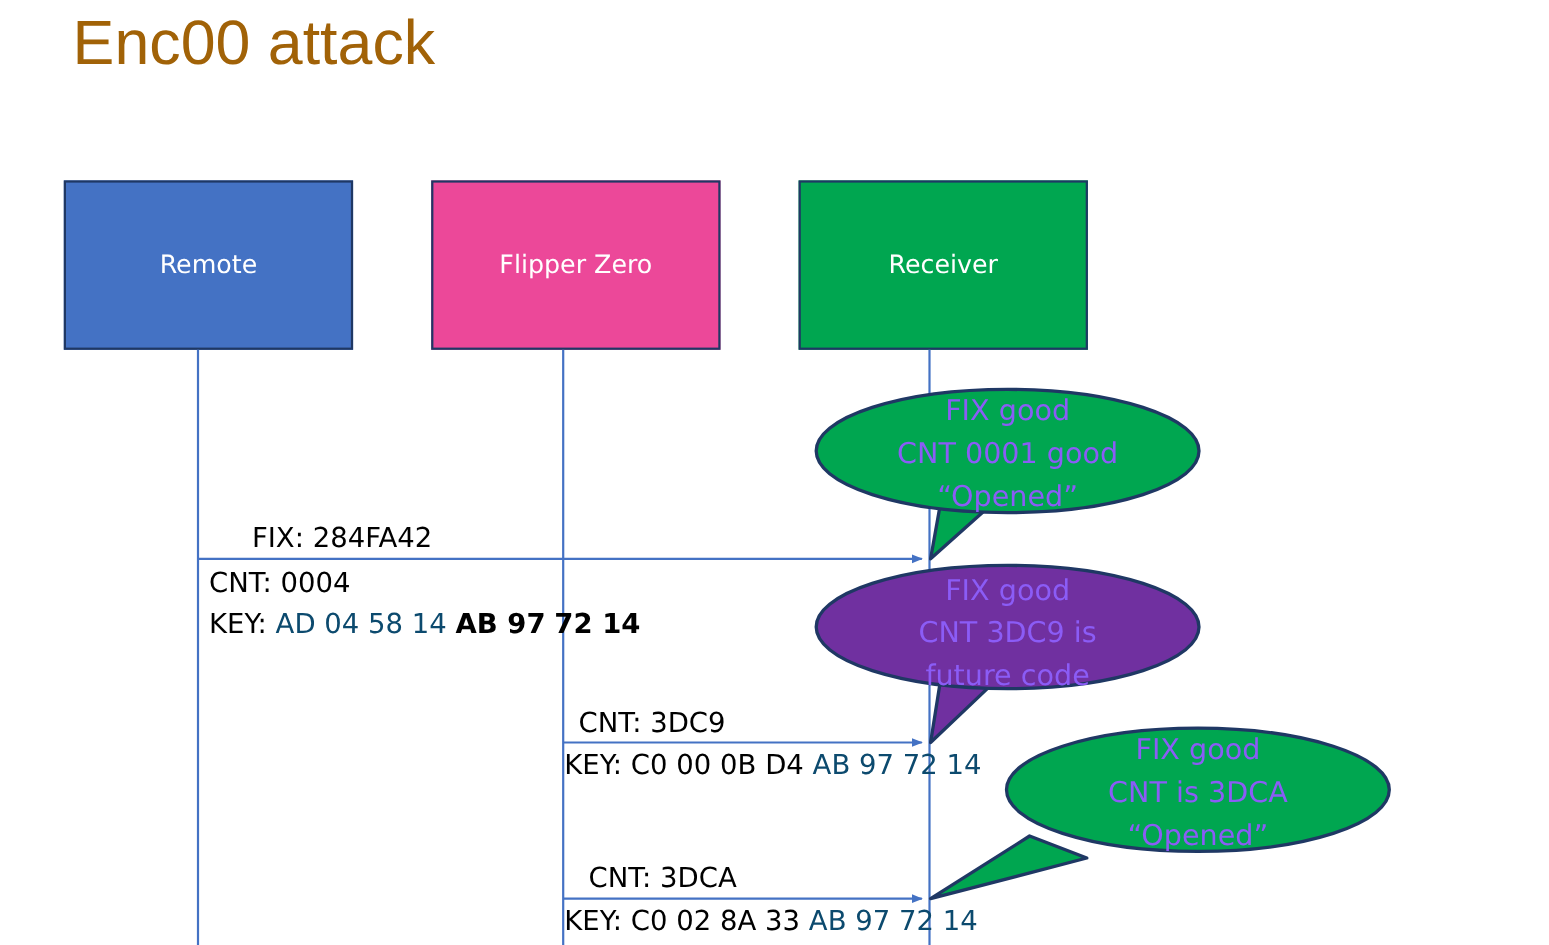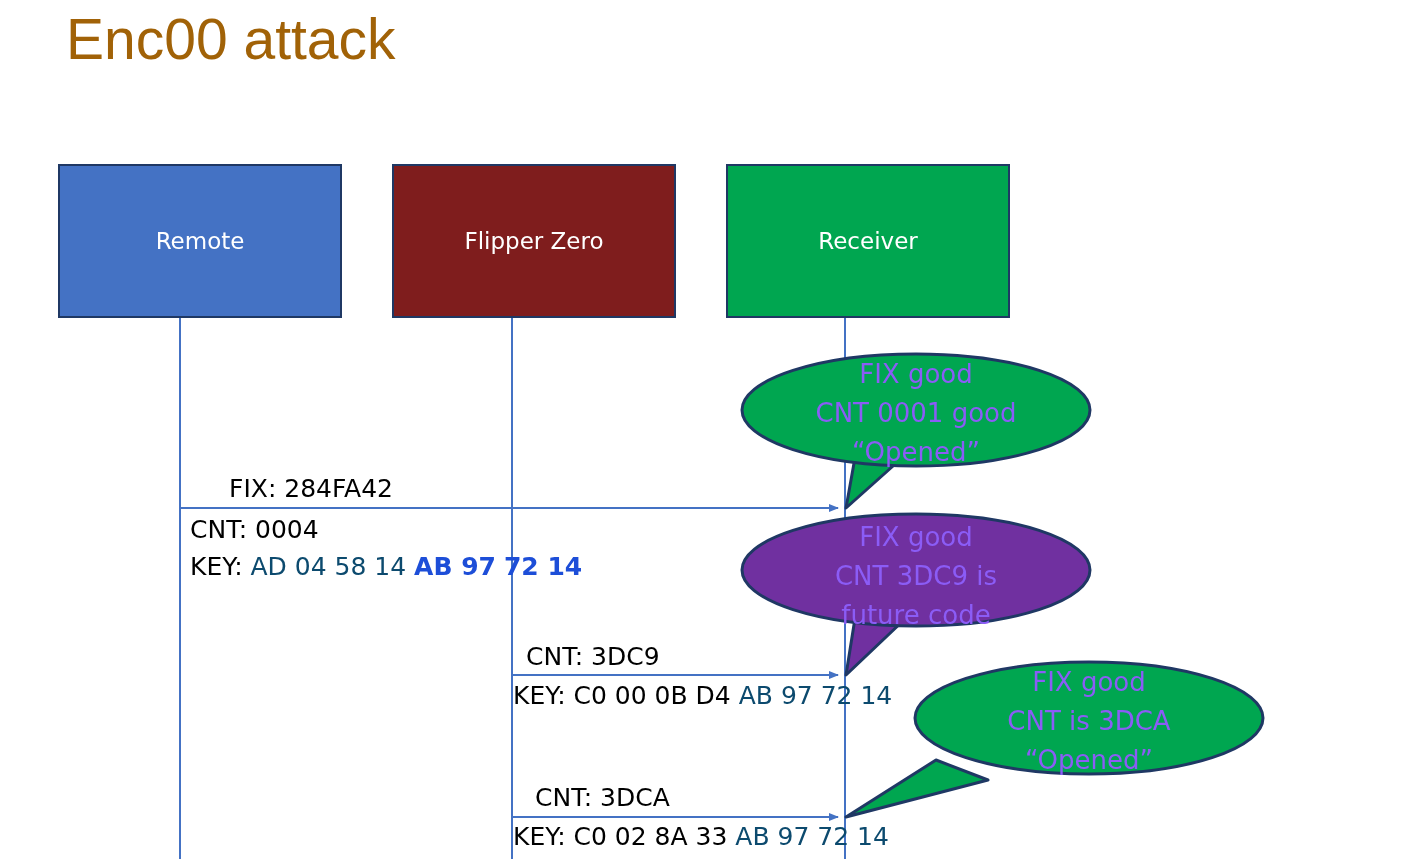--- a/index.html
+++ b/index.html
@@ -18,43 +18,43 @@
     font-size:57px;line-height:70px;
     color:#a16207;font-weight:400;
     letter-spacing:0px;
     white-space:nowrap;
     font-family:Liberation Sans, sans-serif;
   }
 
   
   .actor-box{
     position:absolute;
-    top:164px;height:154px;width:284px;
+    top:164px;height:154px;width:263px;
     border:2px solid #1F3864;
     box-sizing:border-box;
     display:flex;align-items:center;justify-content:center;
     color:#ffffff;font-size:23px;font-weight:400;
   }
   .actor-remote{left:58px;background:#4472C4;}
-  .actor-flipper{left:392px;background:#7f1d1d;}
+  .actor-flipper{left:392px;background:#ec4899;}
   .actor-receiver{left:726px;background:#00A650;}
 
   
   svg#wires{position:absolute;left:0;top:0;width:1408px;height:859px;overflow:visible;}
 
   
   .msg{
     position:absolute;
     font-size:25px;line-height:34px;
     color:#000000;white-space:nowrap;
     font-family:"DejaVu Sans","Liberation Sans",sans-serif;
   }
   .msg .k-red{color:#0c4a6e;}
   .msg .k-green{color:#0c4a6e;}
-  .msg .k-green-b{color:#1d4ed8;font-weight:bold;}
+  .msg .k-green-b{color:#000000;font-weight:bold;}
 
   .m-fix{left:190px;top:472px;margin-left:39px;}
   .m-cnt0004{left:190px;top:513px;}
   .m-key0004{left:190px;top:550px;}
   .m-cnt3dc9{left:526px;top:640px;}
   .m-key3dc9{left:513px;top:679px;}
   .m-cnt3dca{left:535px;top:781px;}
   .m-key3dca{left:513px;top:820px;}
 
   

